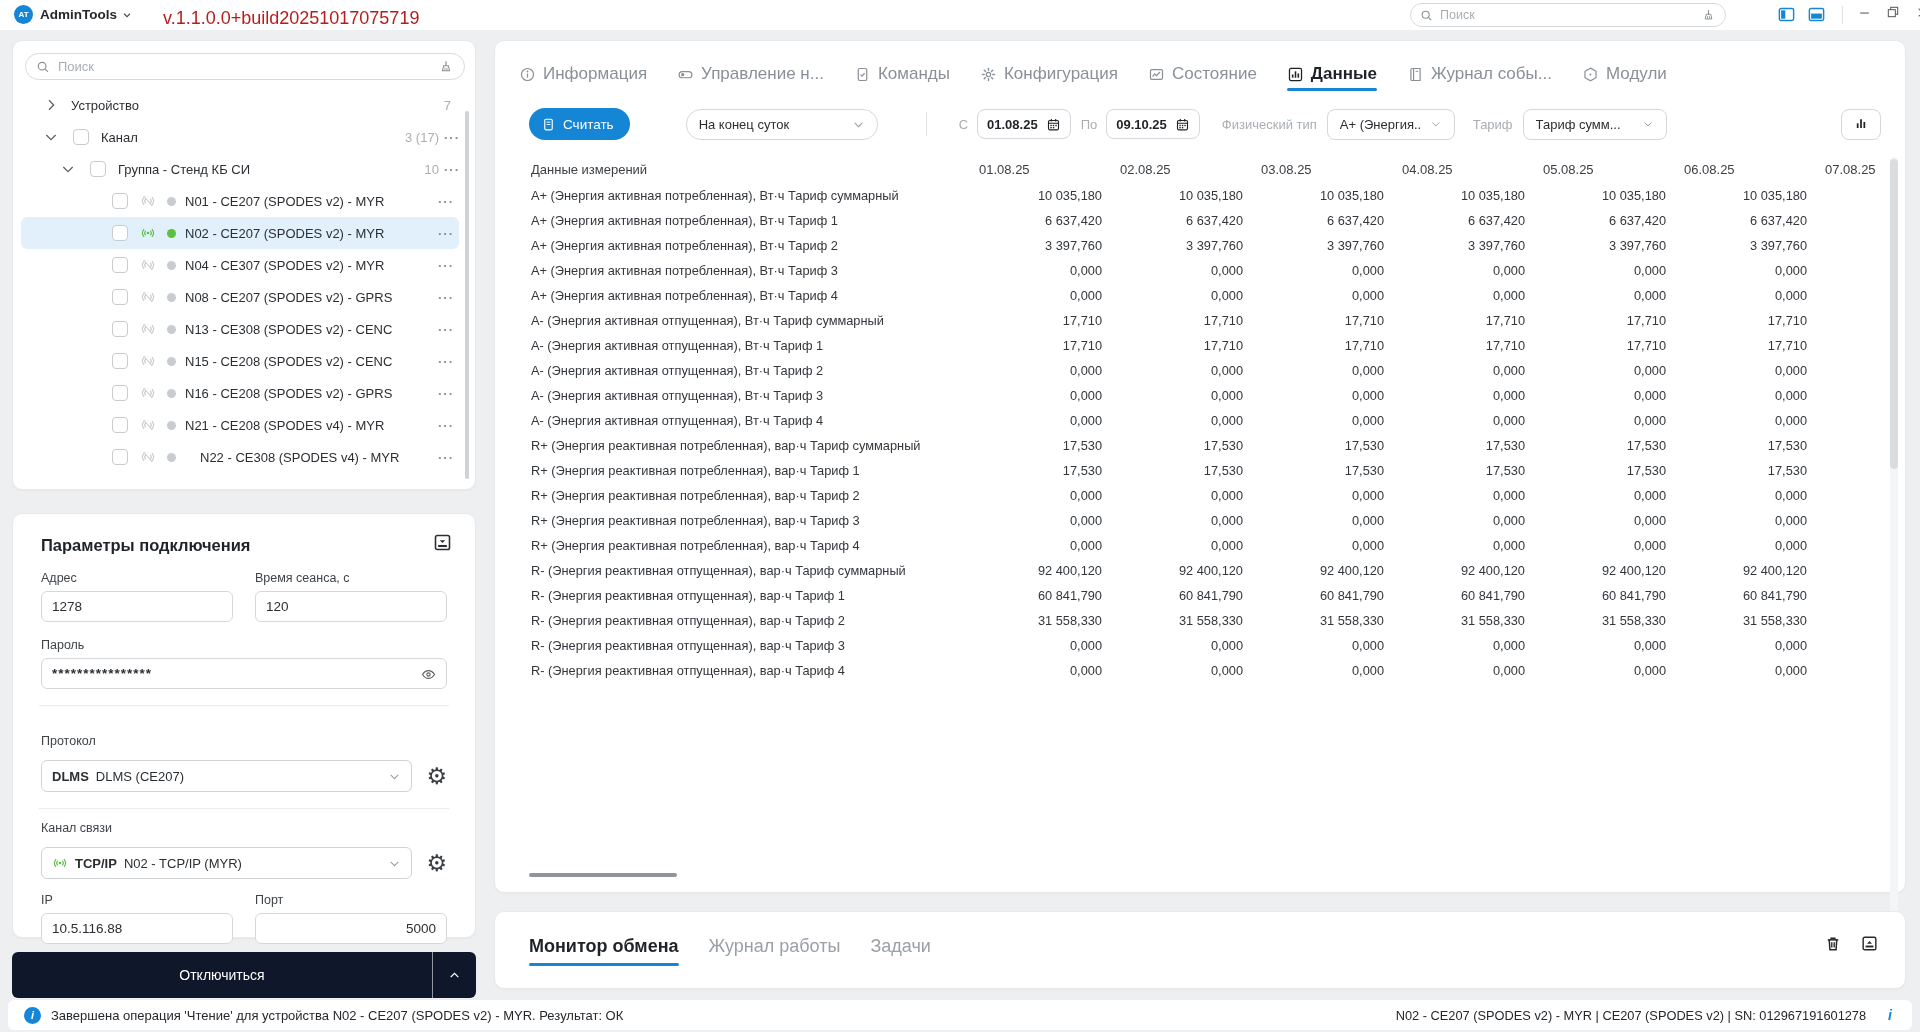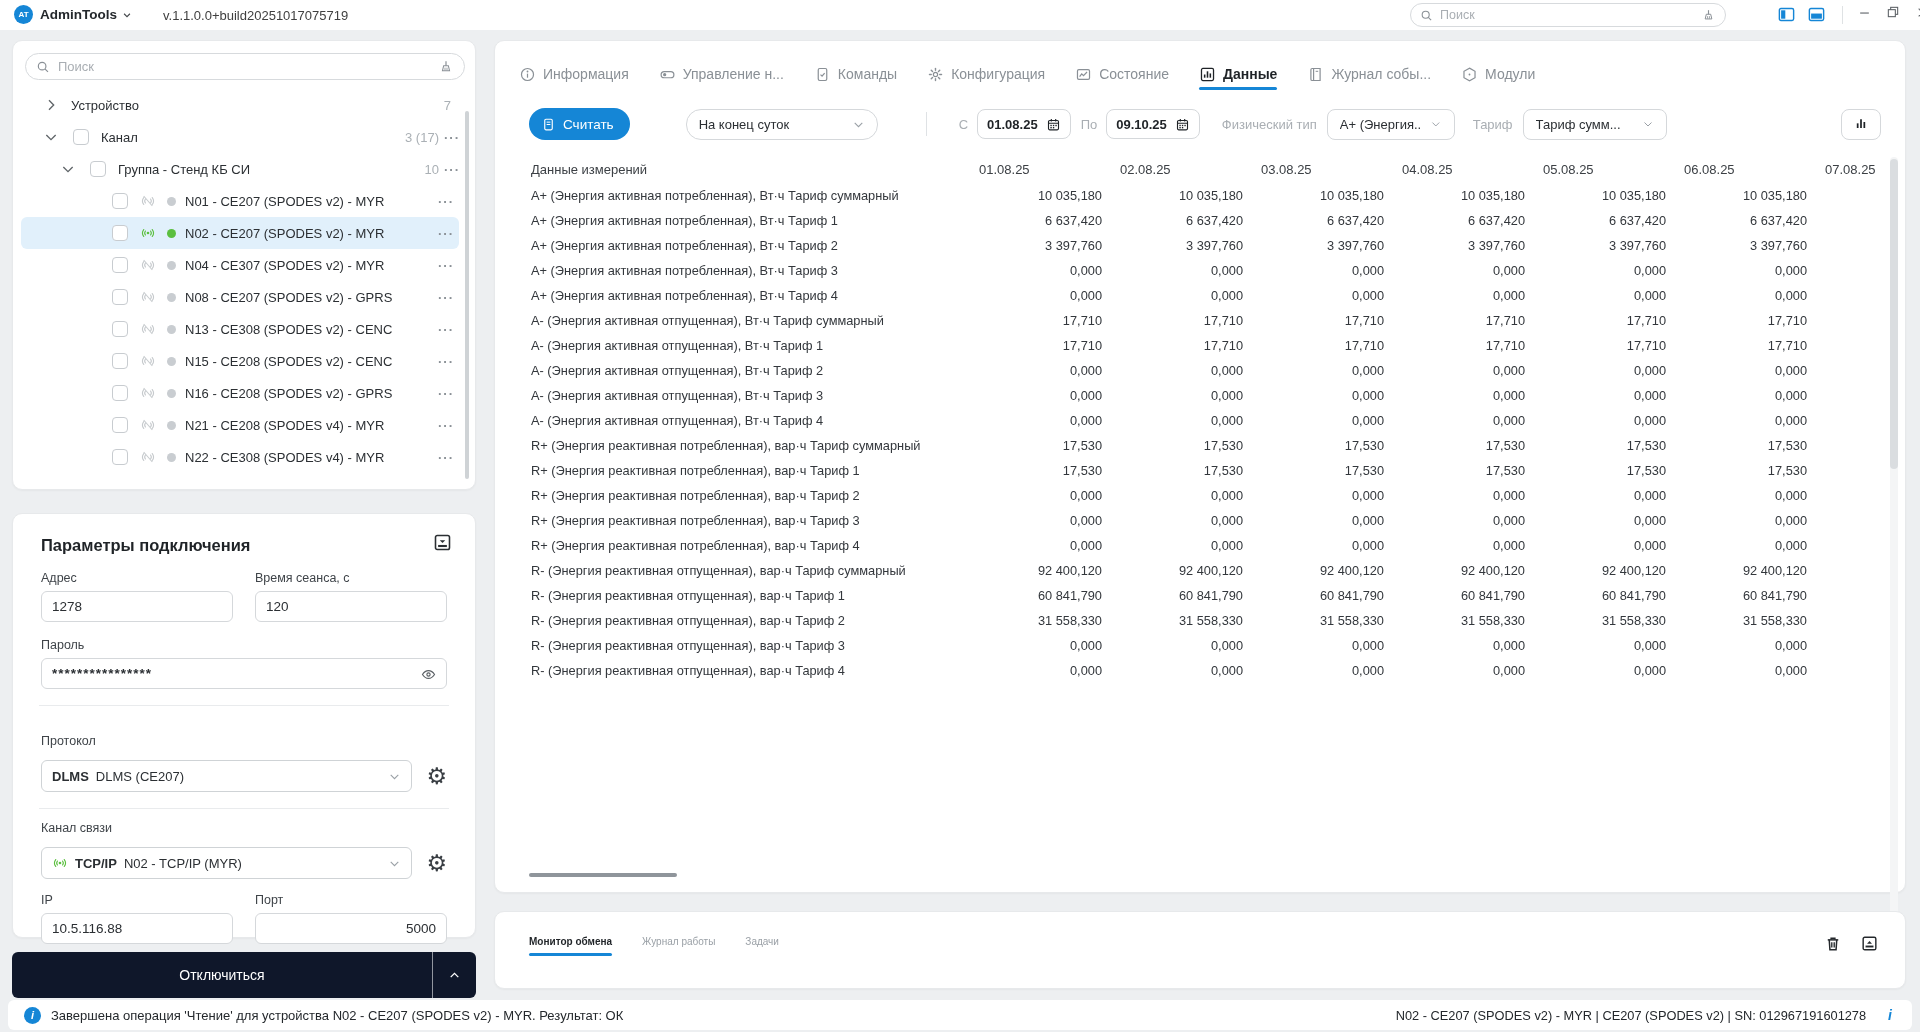--- a/index.html
+++ b/index.html
@@ -3,21 +3,21 @@
 <meta charset="utf-8">
 <style>
   *{box-sizing:border-box;margin:0;padding:0}
   html,body{width:1920px;height:1032px}
   body{background:#edeff1;font-family:"Liberation Sans",sans-serif;position:relative;overflow:hidden;color:#2b2f33}
   svg{display:block}
   
   .titlebar{position:absolute;top:0;left:0;width:1920px;height:30px;background:#fff;display:flex;align-items:center}
   .logo{position:absolute;left:14px;top:5px;width:19px;height:19px;border-radius:50%;background:#1586d6;color:#fff;font-size:8px;font-weight:bold;display:flex;align-items:center;justify-content:center}
   .appname{position:absolute;left:40px;top:7px;font-size:13.5px;font-weight:700;color:#24282c;display:flex;align-items:center;gap:5px}
-  .version{position:absolute;left:163px;top:8px;font-size:13px;color:#404040}
+  .version{position:absolute;left:163px;top:8px;font-size:18px;color:#b91c1c}
   .tsearch{position:absolute;left:1410px;top:3px;width:316px;height:24px;border:1px solid #d7dadd;border-radius:12px;display:flex;align-items:center;padding:0 9px;background:#fff}
   .tsearch input{border:none;outline:none;flex:1;font-size:12.5px;font-family:"Liberation Sans",sans-serif;color:#444;margin-left:7px;background:transparent}
   .tsearch input::placeholder,.ssearch input::placeholder{color:#a9aeb3}
   .paneltoggles{position:absolute;left:1776px;top:5px;display:flex;gap:9px;align-items:center}
   .wdivider{position:absolute;left:1842px;top:6px;width:1px;height:18px;background:#dfe2e4}
   .winbtns{position:absolute;left:1856px;top:4px;display:flex;gap:13px;align-items:center;color:#5a5f64}
   .winbtn{width:16px;height:16px;display:flex;align-items:center;justify-content:center;cursor:default}
   
   .card{position:absolute;background:#fff;border:1px solid #e7e9eb;border-radius:10px;box-shadow:0 1px 2px rgba(0,0,0,.04)}
   
@@ -53,21 +53,21 @@
   .selbox .v{font-size:13px;color:#2b2f33;white-space:nowrap;overflow:hidden;text-overflow:ellipsis}
   .selbox .chevd{margin-left:auto;color:#9aa0a6}
   .gear{font-size:23px;color:#3a3f44;line-height:20px}
   .num-r input{text-align:right}
   #disconnect{position:absolute;left:12px;top:952px;width:464px;height:46px;background:#0f172a;border-radius:6px;display:flex;color:#fff;overflow:hidden}
   #disconnect .main{flex:1;display:flex;align-items:center;justify-content:center;font-size:14px}
   #disconnect .arrow{width:44px;border-left:1px solid rgba(255,255,255,.55);display:flex;align-items:center;justify-content:center}
   
   #maincard{left:494px;top:40px;width:1412px;height:853px}
   .maintabs{position:absolute;left:24px;top:16px;height:34px;display:flex;gap:30px;align-items:center}
-  .mtab{display:flex;align-items:center;gap:7px;font-size:14px;color:#8a9096;position:relative;white-space:nowrap;cursor:default}
+  .mtab{display:flex;align-items:center;gap:7px;font-size:17px;color:#8a9096;position:relative;white-space:nowrap;cursor:default}
   .mtab .tic{width:17px;height:17px}
   .mtab.active{color:#1f2327;font-weight:700}
   .mtab.active::after{content:"";position:absolute;left:0;right:0;bottom:-7px;height:3px;background:#1586d6;border-radius:2px}
   .toolbar{position:absolute;left:34px;top:66px;width:1352px;height:34px;display:flex;align-items:center}
   .readbtn{height:32px;background:#1586d6;color:#fff;border:none;border-radius:16px;display:flex;align-items:center;gap:7px;padding:0 16px 0 12px;font-size:13.5px;font-family:"Liberation Sans",sans-serif}
   .toolsel{height:31px;border:1px solid #d5d8db;border-radius:15px;display:flex;align-items:center;padding:0 12px;font-size:13px;color:#2b2f33;background:#fff;gap:8px}
   .toolsel .chevd{color:#9aa0a6;margin-left:auto}
   .vdiv{width:1px;height:24px;background:#dfe2e5}
   .tlabel{font-size:13px;color:#a9aeb3;white-space:nowrap}
   .datefld{height:30px;border:1px solid #d5d8db;border-radius:8px;display:flex;align-items:center;gap:8px;padding:0 9px;font-size:13px;font-weight:700;color:#1f2327;background:#fff}
@@ -81,21 +81,21 @@
   .grow{height:25px;align-items:center}
   .grow>div{font-size:12.8px;color:#33373c;white-space:nowrap}
   .grow .rlabel{padding-left:2px}
   .grow .rval{text-align:right;padding-right:8px}
   .vscroll{position:absolute;right:7px;top:116px;width:8px;height:758px;background:#f4f5f6;border-radius:4px}
   .vthumb{position:absolute;right:7px;top:118px;width:8px;height:310px;background:#dadde0;border-radius:4px}
   .hthumb{position:absolute;left:34px;top:832px;width:148px;height:4px;background:#8f959b;border-radius:2px}
   
   #bottomcard{left:494px;top:911px;width:1412px;height:78px}
   .btabs{position:absolute;left:34px;top:24px;display:flex;gap:30px;align-items:center}
-  .btab{font-size:10px;color:#9aa0a6;position:relative;white-space:nowrap;cursor:default}
+  .btab{font-size:18px;color:#9aa0a6;position:relative;white-space:nowrap;cursor:default}
   .btab.active{color:#1f2327;font-weight:700}
   .btab.active::after{content:"";position:absolute;left:0;right:0;bottom:-9px;height:3px;background:#1586d6;border-radius:2px}
   .bicons{position:absolute;right:26px;top:22px;display:flex;gap:18px;color:#24282c;align-items:center}
   
   .statusbar{position:absolute;left:8px;top:1000px;width:1904px;height:30px;background:#fff;border-radius:6px;display:flex;align-items:center;padding:0 16px}
   .sinfo{width:17px;height:17px;border-radius:50%;background:#1586d6;color:#fff;font-size:11px;font-weight:bold;font-style:italic;display:flex;align-items:center;justify-content:center;flex:0 0 auto}
   .smsg{font-size:13px;color:#24282c;margin-left:10px}
   .sdev{margin-left:auto;font-size:12.8px;color:#24282c}
   .si2{color:#1586d6;font-weight:bold;font-style:italic;font-size:14px;margin-left:22px;margin-right:4px}
 </style>
@@ -322,21 +322,21 @@
           <span style="margin-left:12px">
             <svg width="16" height="16" viewBox="0 0 24 24">
               <path d="M8.2 9a4.8 4.8 0 0 0 0 6" fill="none" stroke="#c6cacd" stroke-width="1.7" stroke-linecap="round"></path>
               <path d="M15.8 9a4.8 4.8 0 0 1 0 6" fill="none" stroke="#c6cacd" stroke-width="1.7" stroke-linecap="round"></path>
               <path d="M5.6 6.8a8.6 8.6 0 0 0 0 10.4" fill="none" stroke="#c6cacd" stroke-width="1.7" stroke-linecap="round"></path>
               <path d="M18.4 6.8a8.6 8.6 0 0 1 0 10.4" fill="none" stroke="#c6cacd" stroke-width="1.7" stroke-linecap="round"></path>
               <line x1="5.5" y1="4.5" x2="18.5" y2="19.5" stroke="#c6cacd" stroke-width="1.6"></line>
             </svg>
           </span>
           <span class="dot" style="margin-left:11px"></span>
-          <span class="lbl" style="margin-left:9px">N22 - CE308 (SPODES v4) - MYR</span>
+          <span class="lbl" style="margin-left:24px">N22 - CE308 (SPODES v4) - MYR</span>
           <span class="dots3" style="margin-left:auto">···</span>
         </div>
       </div>
   </div>
   <div class="treescroll"></div>
 </div>
 
 <div class="card" id="paramcard">
   <div class="ptitle">Параметры подключения</div>
   <span class="pcollapse">

